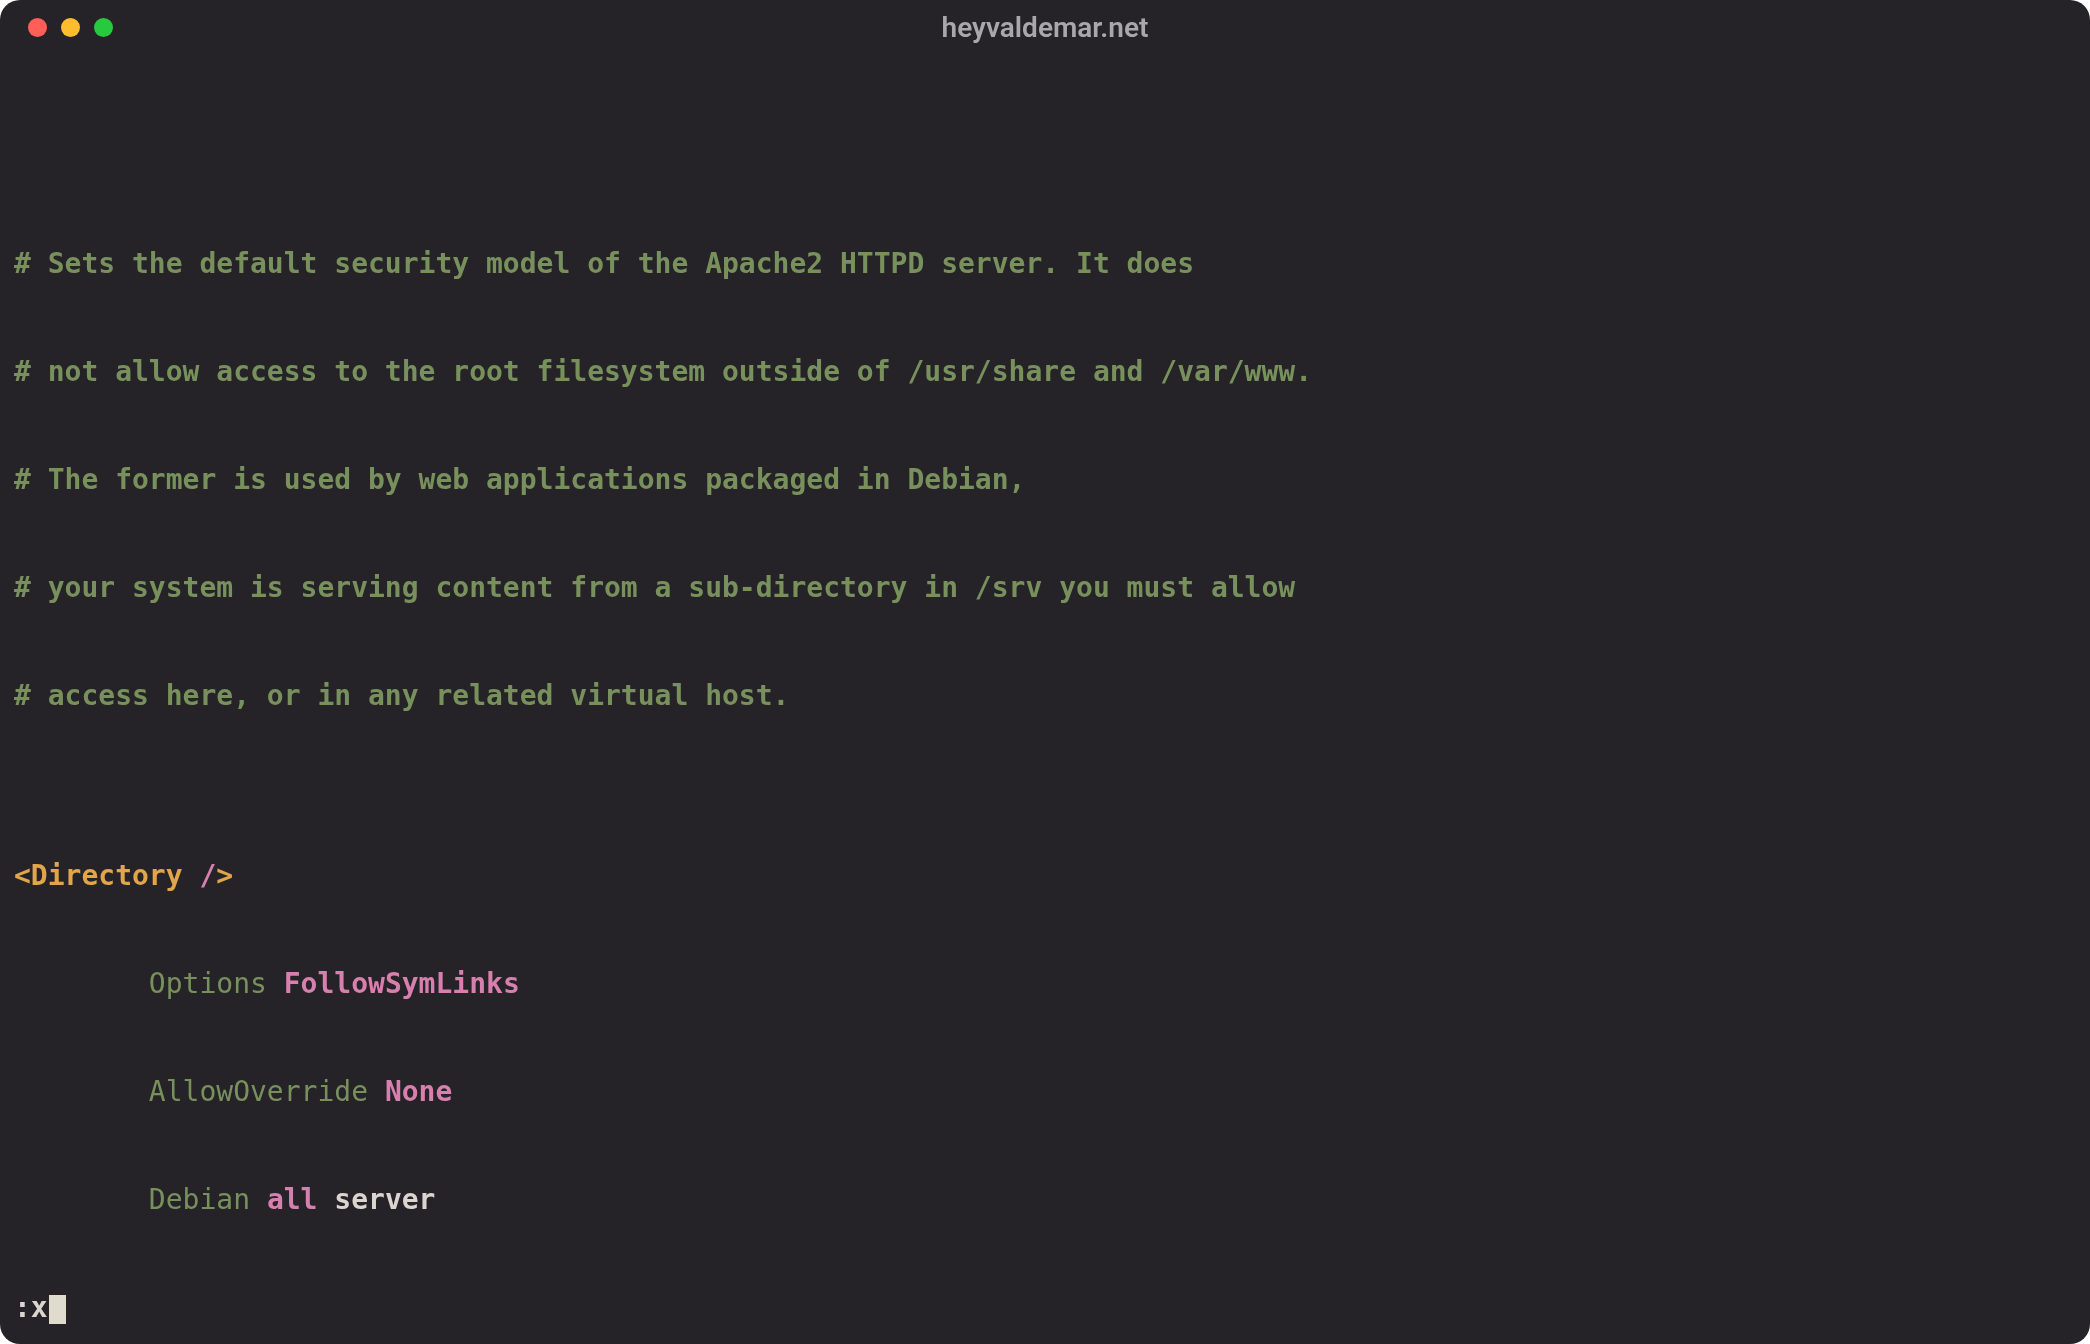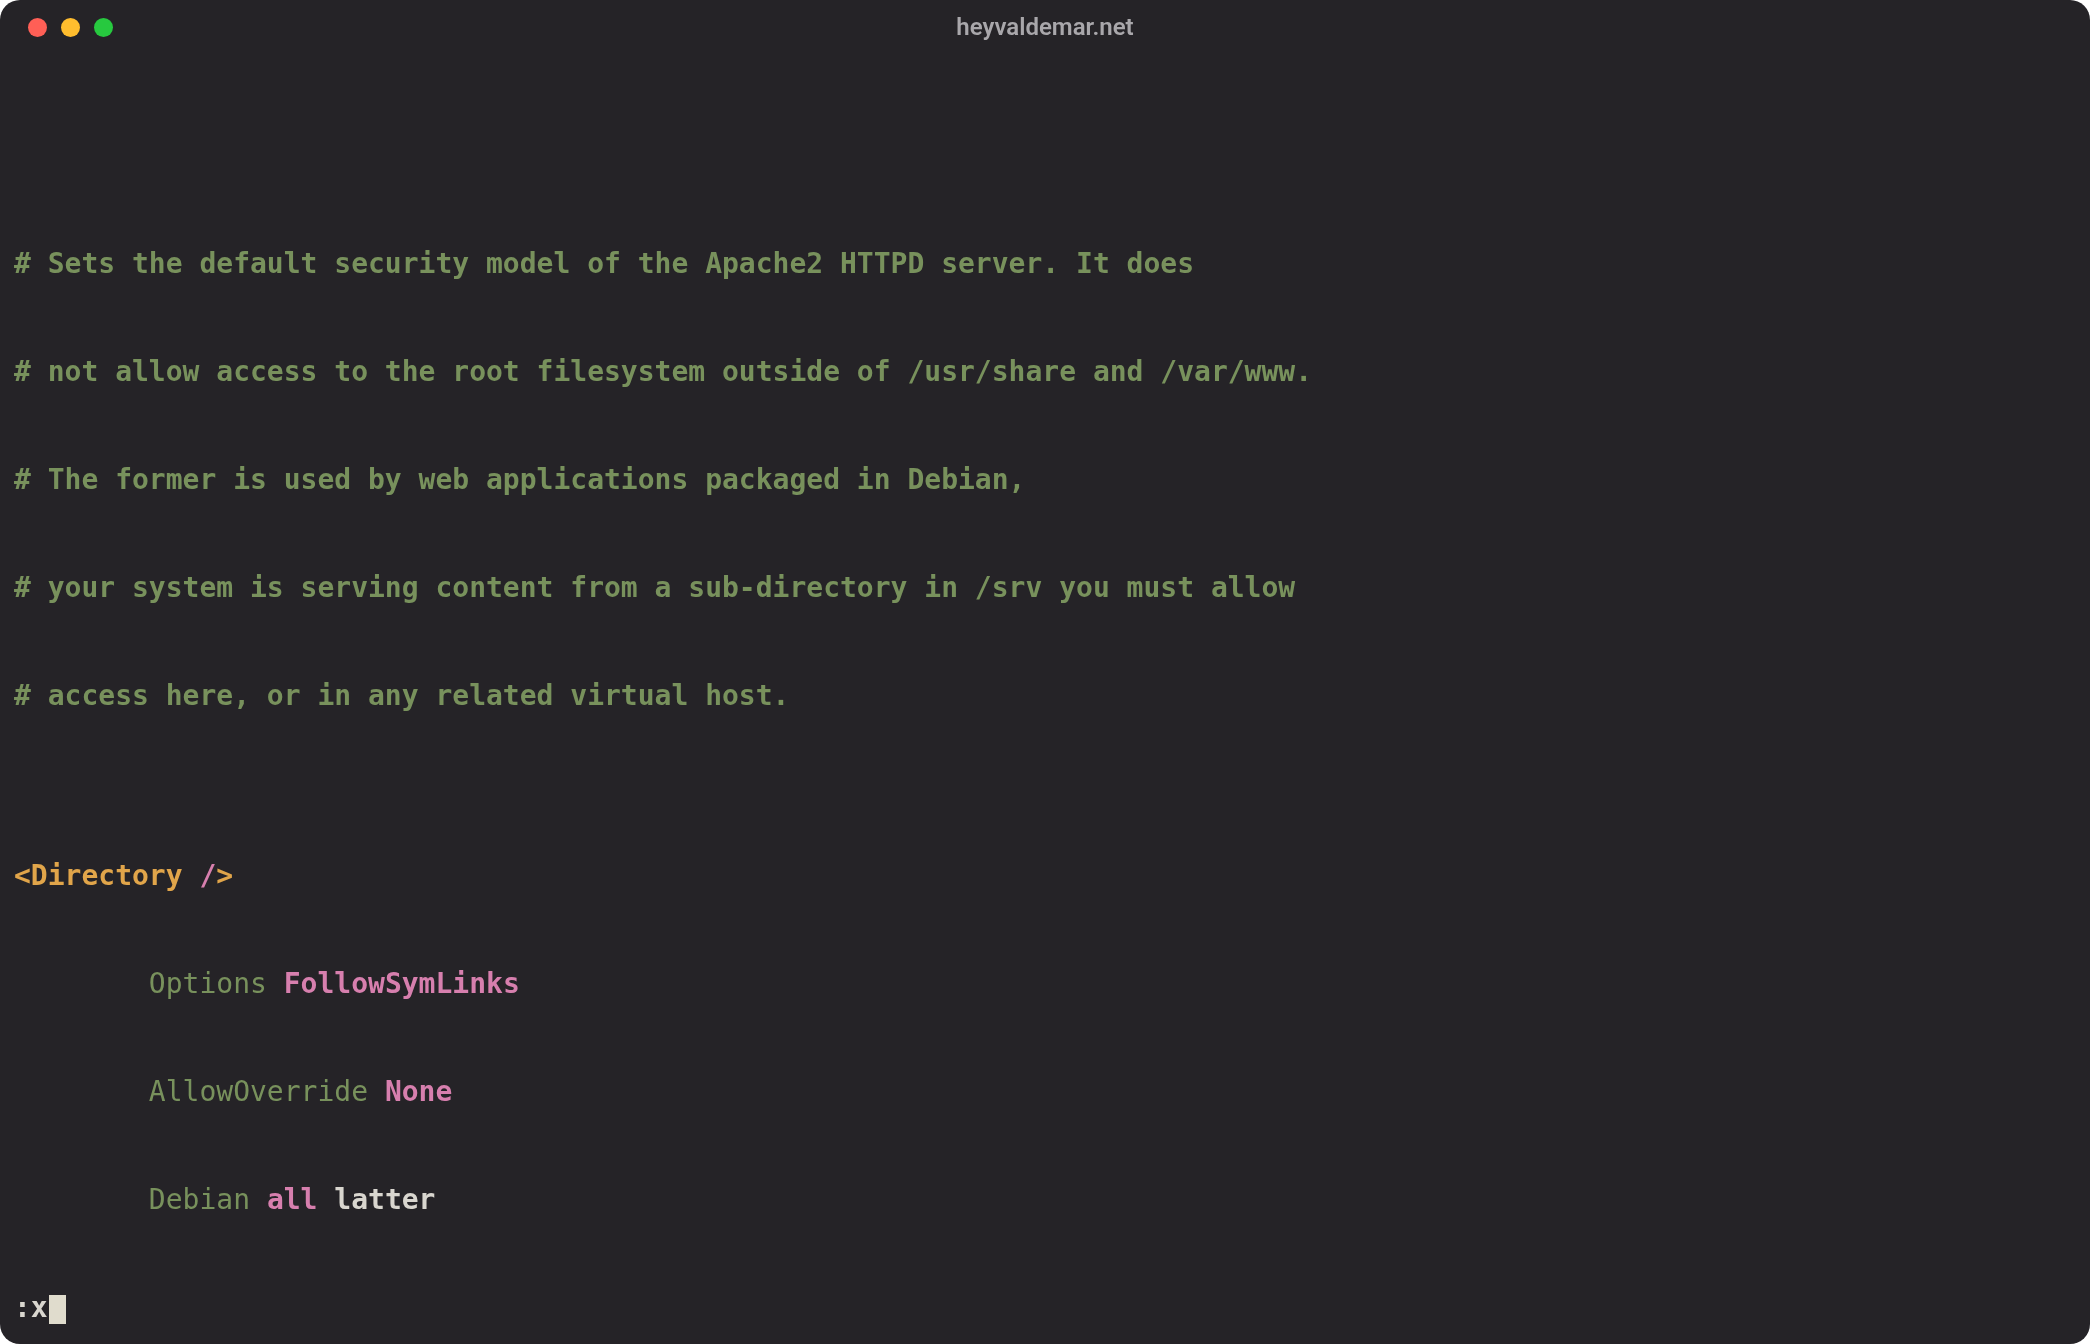--- a/index.html
+++ b/index.html
@@ -60,21 +60,21 @@
   .dot.red { background: var(--close); }
   .dot.yellow { background: var(--min); }
   .dot.green { background: var(--max); }
   .title {
     position: absolute;
     left: 0;
     right: 0;
     text-align: center;
     font-family: -apple-system, "Segoe UI", Roboto, Helvetica, Arial, sans-serif;
     font-weight: 600;
-    font-size: 24px;
+    font-size: 28px;
     color: var(--titlebar-text);
     pointer-events: none;
   }
   .terminal {
     font-family: "SFMono-Regular", ui-monospace, Menlo, Monaco, Consolas, monospace;
     font-size: 28px;
     line-height: 36px;
     font-weight: 600;
     white-space: pre;
     padding: 12px 14px 0 14px;
@@ -126,21 +126,21 @@
       <span class="ln cm"># Sets the default security model of the Apache2 HTTPD server. It does</span>
       <span class="ln cm"># not allow access to the root filesystem outside of /usr/share and /var/www.</span>
       <span class="ln cm"># The former is used by web applications packaged in Debian,</span>
       <span class="ln cm"># your system is serving content from a sub-directory in /srv you must allow</span>
       <span class="ln cm"># access here, or in any related virtual host.</span>
 
       
       <span class="ln"><span class="br">&lt;</span><span class="tn">Directory</span><span class="pl"> </span><span class="ta">/</span><span class="br">&gt;</span></span>
       <span class="ln"><span class="ind"></span><span class="kw">Options</span><span class="pl"> </span><span class="vp">FollowSymLinks</span></span>
       <span class="ln"><span class="ind"></span><span class="kw">AllowOverride</span><span class="pl"> </span><span class="vp">None</span></span>
-      <span class="ln"><span class="ind"></span><span class="kw">Debian</span><span class="pl"> </span><span class="vp">all</span><span class="pl"> </span><span class="pl">latter</span></span>
+      <span class="ln"><span class="ind"></span><span class="kw">Debian</span><span class="pl"> </span><span class="vp">all</span><span class="pl"> </span><span class="pl">server</span></span>
       
       
 
       
       
       
       
       
       
 

